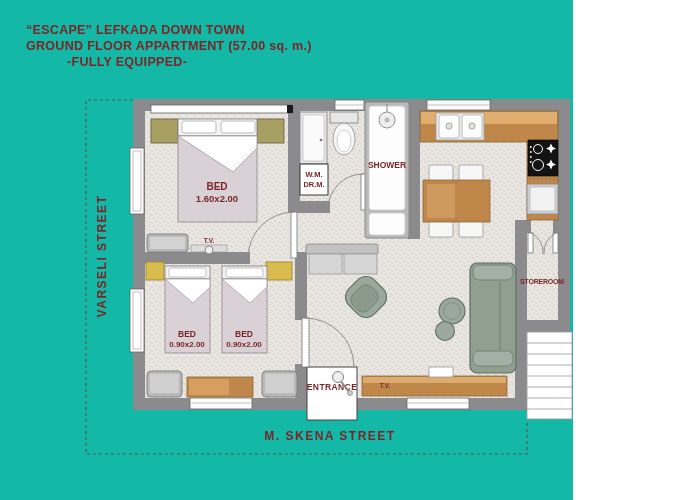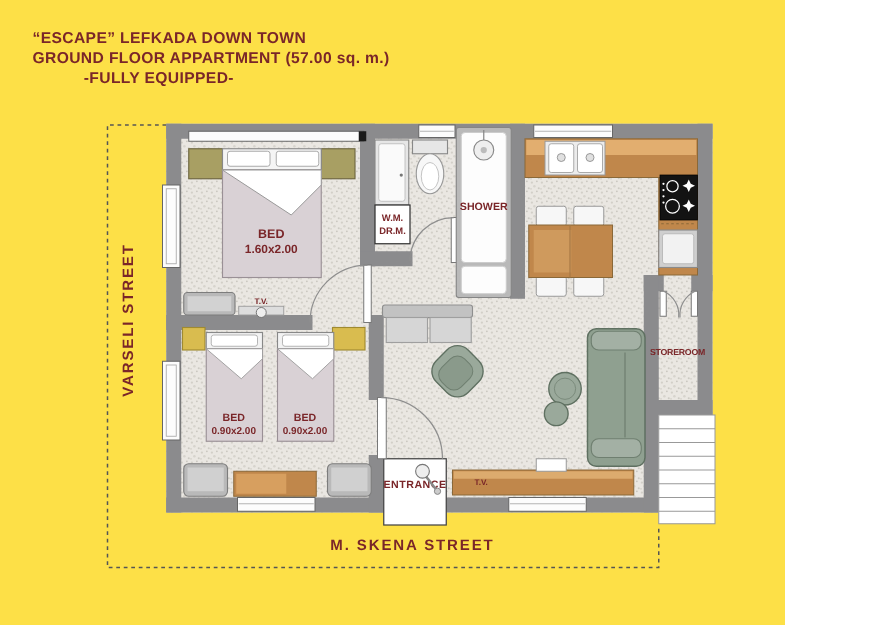--- a/index.html
+++ b/index.html
@@ -1,16 +1,16 @@
 <!DOCTYPE html>
 <html><head>
 <meta charset="utf-8">
 <style>
   html,body{margin:0;padding:0;background:#ffffff;}
-  #stage{position:relative;width:628px;height:500px;background:#fde047;overflow:hidden;
+  #stage{position:relative;width:573px;height:500px;background:#14b8a6;overflow:hidden;
          font-family:"Liberation Sans",sans-serif;}
   svg text{font-family:"Liberation Sans",sans-serif;font-weight:bold;}
   .maroon{fill:#7a2629;}
   .t-title{font-size:12.5px;letter-spacing:.3px;}
   .t-street{font-size:12px;letter-spacing:1.5px;}
   .t-room{font-size:10px;}
   .t-size{font-size:9.5px;}
   .t-room-sm{font-size:8.5px;}
   .t-size-sm{font-size:8px;}
   .t-tiny{font-size:6.5px;}

